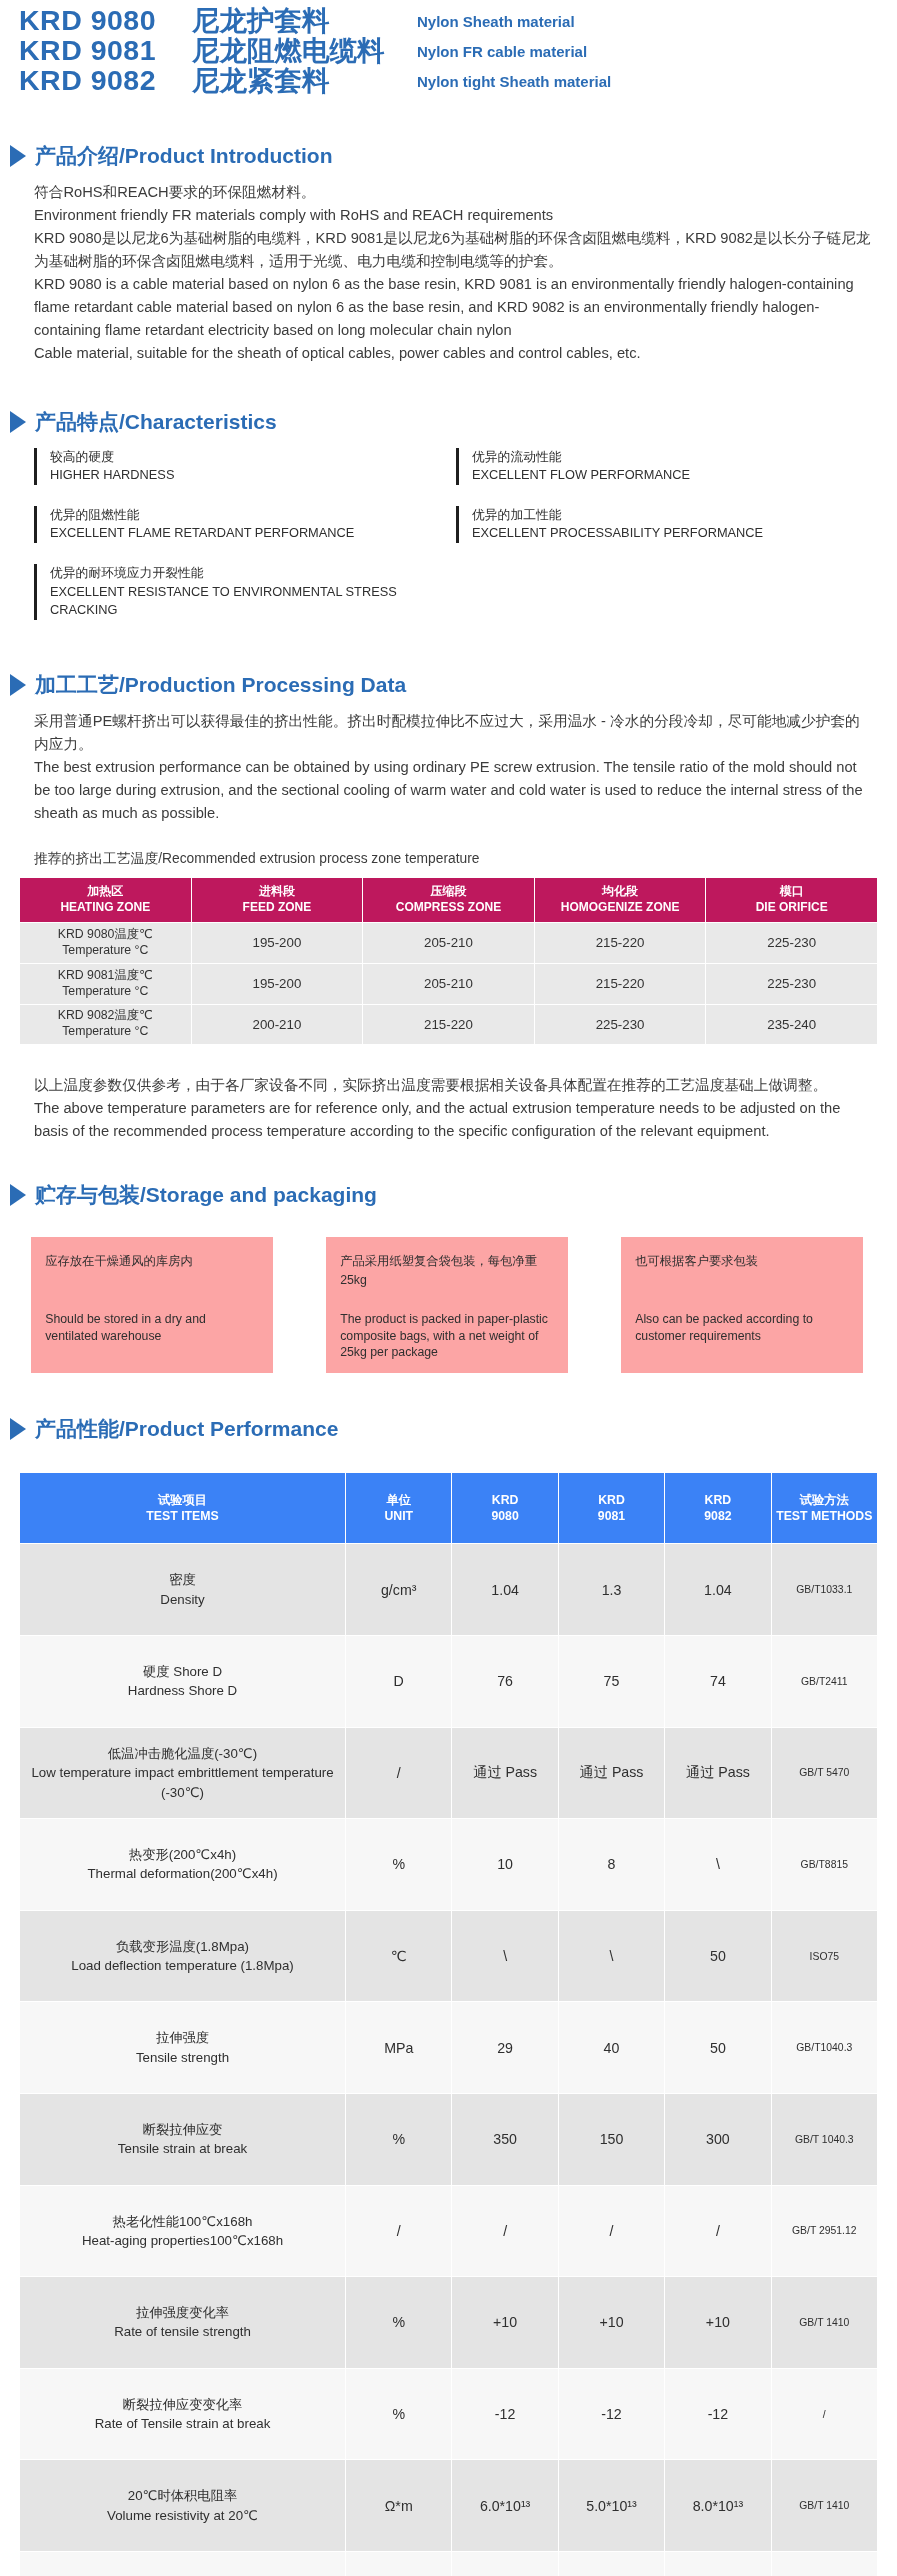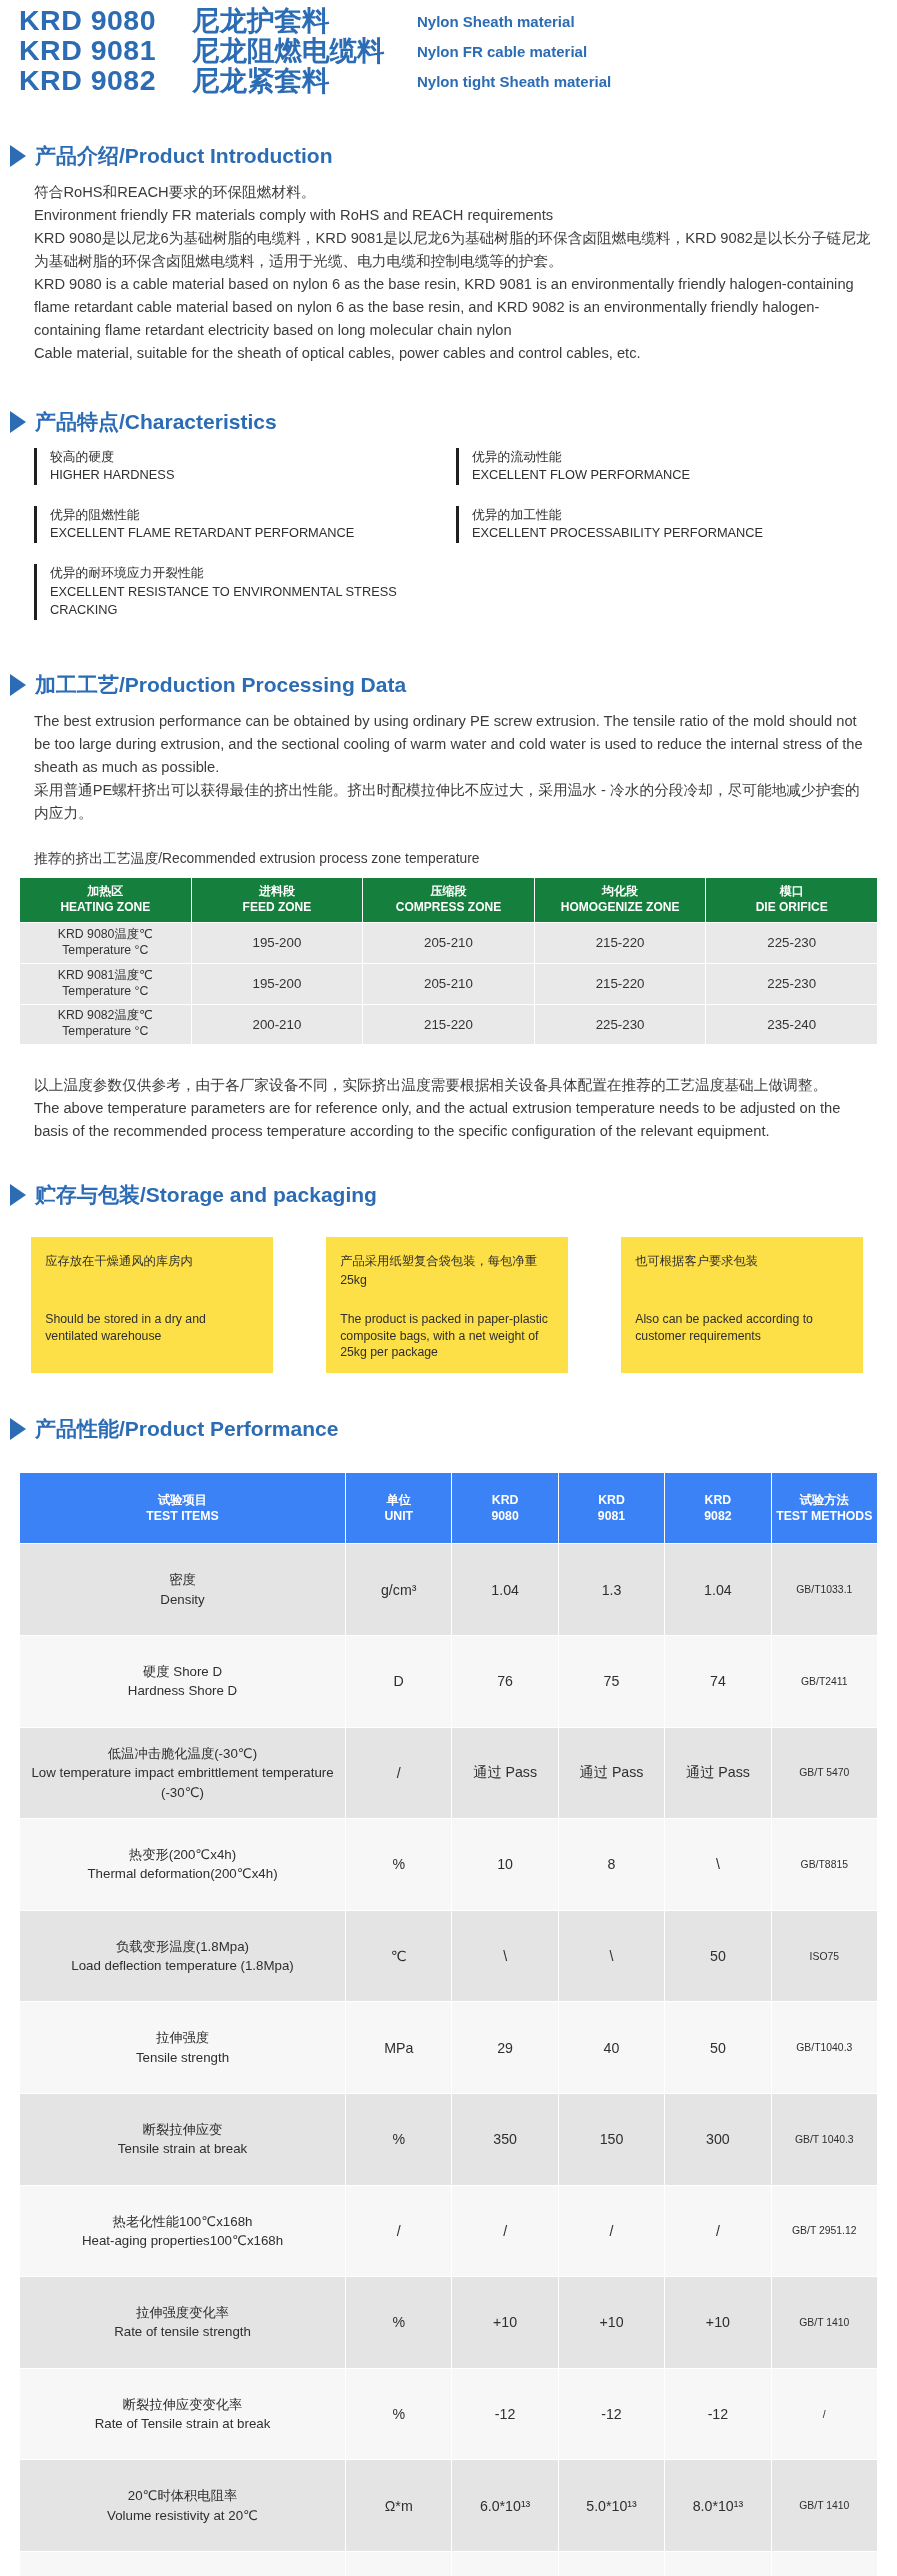--- a/index.html
+++ b/index.html
@@ -62,38 +62,38 @@
   .char-cn { font-size: 12.8px; color: #2f2f2f; line-height: 1.45; }
   .char-en { font-size: 12.8px; color: #2f2f2f; line-height: 1.45; }
 
   
   .table-caption { margin: 25px 0 9.5px 34px; font-size: 13.8px; color: #3c3c3c; }
   .temp-table {
     width: 859px; margin-left: 19px;
     border-collapse: collapse; table-layout: fixed;
   }
   .temp-table th {
-    background: #15803d; color: #ffffff;
+    background: #be185d; color: #ffffff;
     font-size: 12px; font-weight: bold; line-height: 1.3;
     height: 40px; text-align: center; vertical-align: middle;
     border: 1.9px solid #ffffff; padding: 1.9px;
   }
   .temp-table td {
     background: #e9e9e9; color: #333333;
     font-size: 13.3px; text-align: center; vertical-align: middle;
     height: 36px; border: 1.9px solid #ffffff; padding: 1.9px;
   }
   .temp-table td.zone-cell { font-size: 12.3px; line-height: 1.3; }
 
   .note-block { margin: 28.5px 23px 0 34px; }
 
   
   .boxes { display: flex; gap: 53px; margin: 28.5px 0 0 31px; }
   .box {
-    width: 242px; min-height: 120px; background: #fde047;
+    width: 242px; min-height: 120px; background: #fca5a5;
     box-sizing: border-box; padding: 15px 14.2px 13.3px 14.2px;
   }
   .box-cn { font-size: 12.3px; color: #2f2f2f; line-height: 1.5; min-height: 46px; }
   .box-en { font-size: 12.3px; color: #2f2f2f; line-height: 1.32; margin-top: 13.3px; }
 
   
   .perf-table {
     width: 859px; margin: 28.5px 0 0 19px;
     border-collapse: collapse; table-layout: fixed;
   }
@@ -199,23 +199,23 @@
     </div>
   </section>
 
   <section class="sec-proc">
     <div class="sec-head">
       <span class="tri"></span>
       <h2 class="sec-title">加工工艺/Production Processing Data</h2>
     </div>
     <div class="para-block">
 
+        <p class="para">采用普通PE螺杆挤出可以获得最佳的挤出性能。挤出时配模拉伸比不应过大，采用温水 - 冷水的分段冷却，尽可能地减少护套的内应力。</p>
+
         <p class="para">The best extrusion performance can be obtained by using ordinary PE screw extrusion. The tensile ratio of the mold should not be too large during extrusion, and the sectional cooling of warm water and cold water is used to reduce the internal stress of the sheath as much as possible.</p>
-
-        <p class="para">采用普通PE螺杆挤出可以获得最佳的挤出性能。挤出时配模拉伸比不应过大，采用温水 - 冷水的分段冷却，尽可能地减少护套的内应力。</p>
 
     </div>
 
     <div class="table-caption">推荐的挤出工艺温度/Recommended extrusion process zone temperature</div>
 
     <table class="temp-table">
       <thead>
         <tr>
 
             <th>

